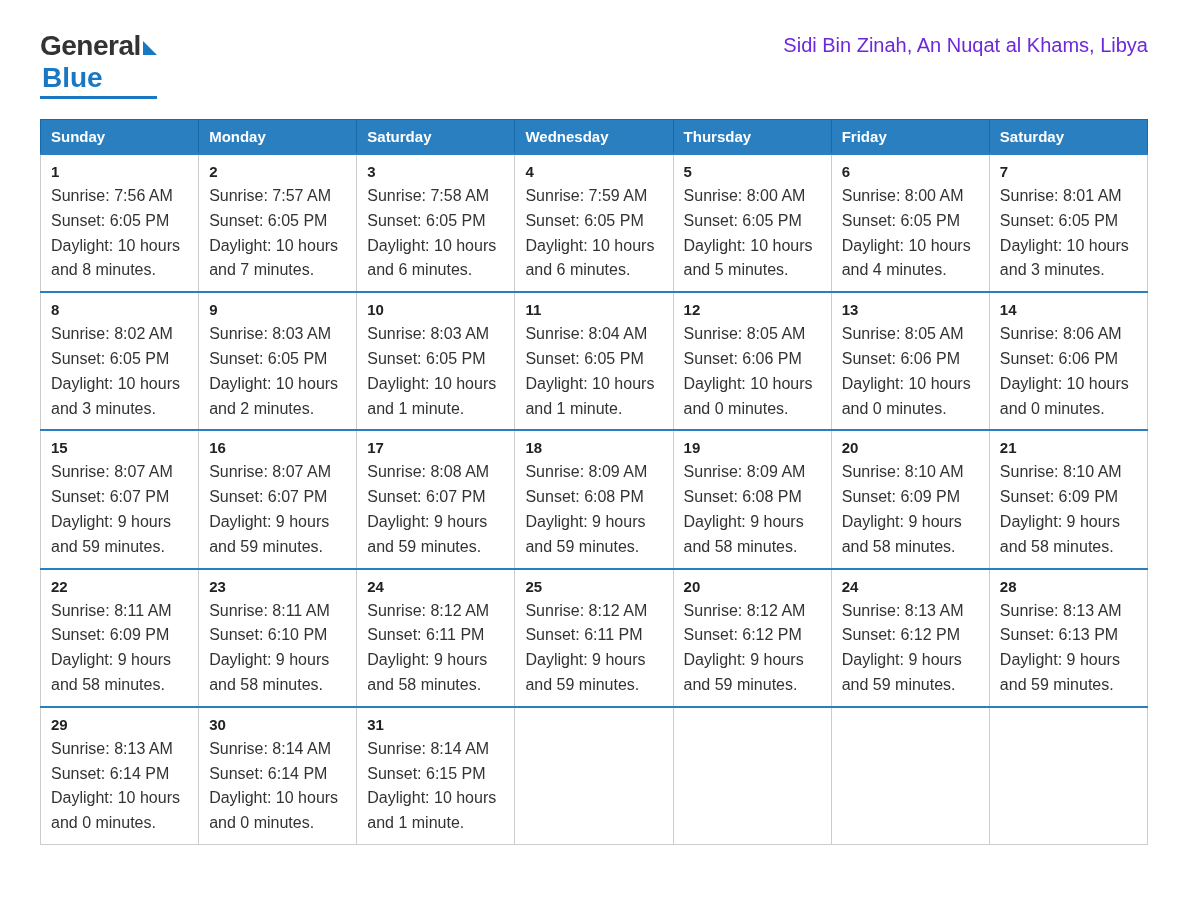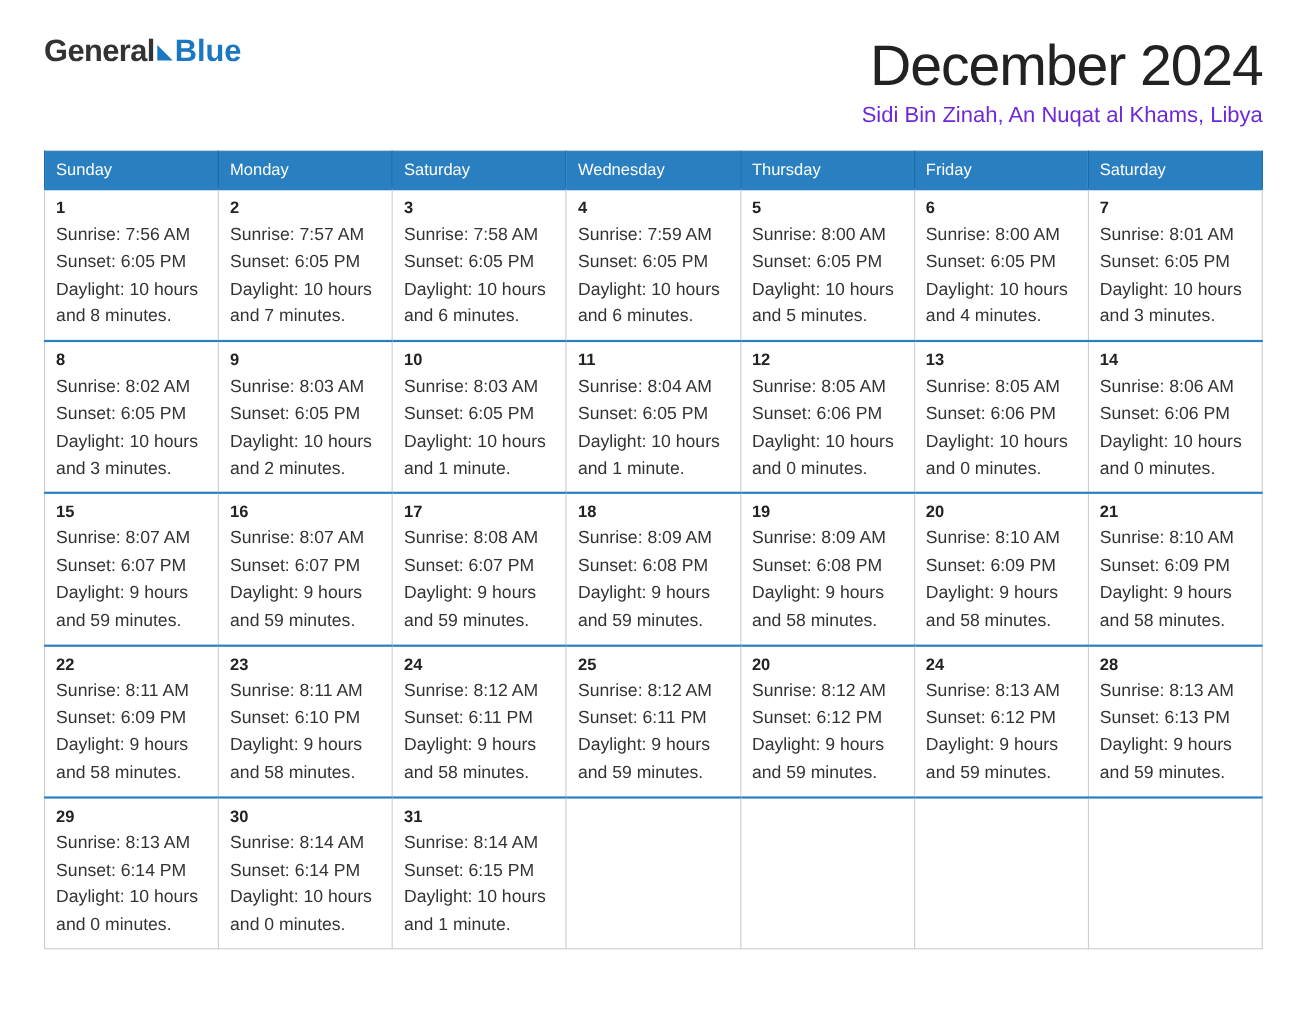--- a/index.html
+++ b/index.html
@@ -11,21 +11,21 @@
       min-height: 918px;
     }
     .header {
       display: flex;
       justify-content: space-between;
       align-items: flex-start;
       margin-bottom: 20px;
     }
     .logo {
       display: flex;
-      flex-direction: row;
+      flex-direction: column;
       align-items: flex-start;
     }
     .logo-top {
       display: flex;
       align-items: center;
       font-size: 28px;
       font-weight: bold;
       color: #333;
       letter-spacing: -0.5px;
     }
@@ -67,21 +67,21 @@
     }
     table {
       width: 100%;
       border-collapse: collapse;
       table-layout: fixed;
     }
     thead th {
       background-color: #2a7fc1;
       color: #fff;
       font-size: 15px;
-      font-weight: normal;
+      font-weight: bold;
       padding: 8px 10px;
       text-align: left;
       border: 1px solid #1a6aaa;
     }
     tbody td {
       vertical-align: top;
       padding: 8px 10px;
       border: 1px solid #ccc;
       font-size: 12.5px;
       color: #333;
@@ -115,21 +115,20 @@
     <div class="logo-top">
       <span class="logo-general">General</span>
       <div class="logo-arrow"></div>
     </div>
     <div style="display:flex; align-items:flex-end;">
       <span class="logo-blue">Blue</span>
     </div>
     <div class="logo-underline"></div>
   </div>
   <div class="title-section">
-    <div class="month-title">December 2024</div>
     <div class="location-title">Sidi Bin Zinah, An Nuqat al Khams, Libya</div>
   </div>
 </div>
 
 <table>
   <thead>
     <tr id="header-row">
     <th>Sunday</th>
         <th>Monday</th>
         <th>Saturday</th>

